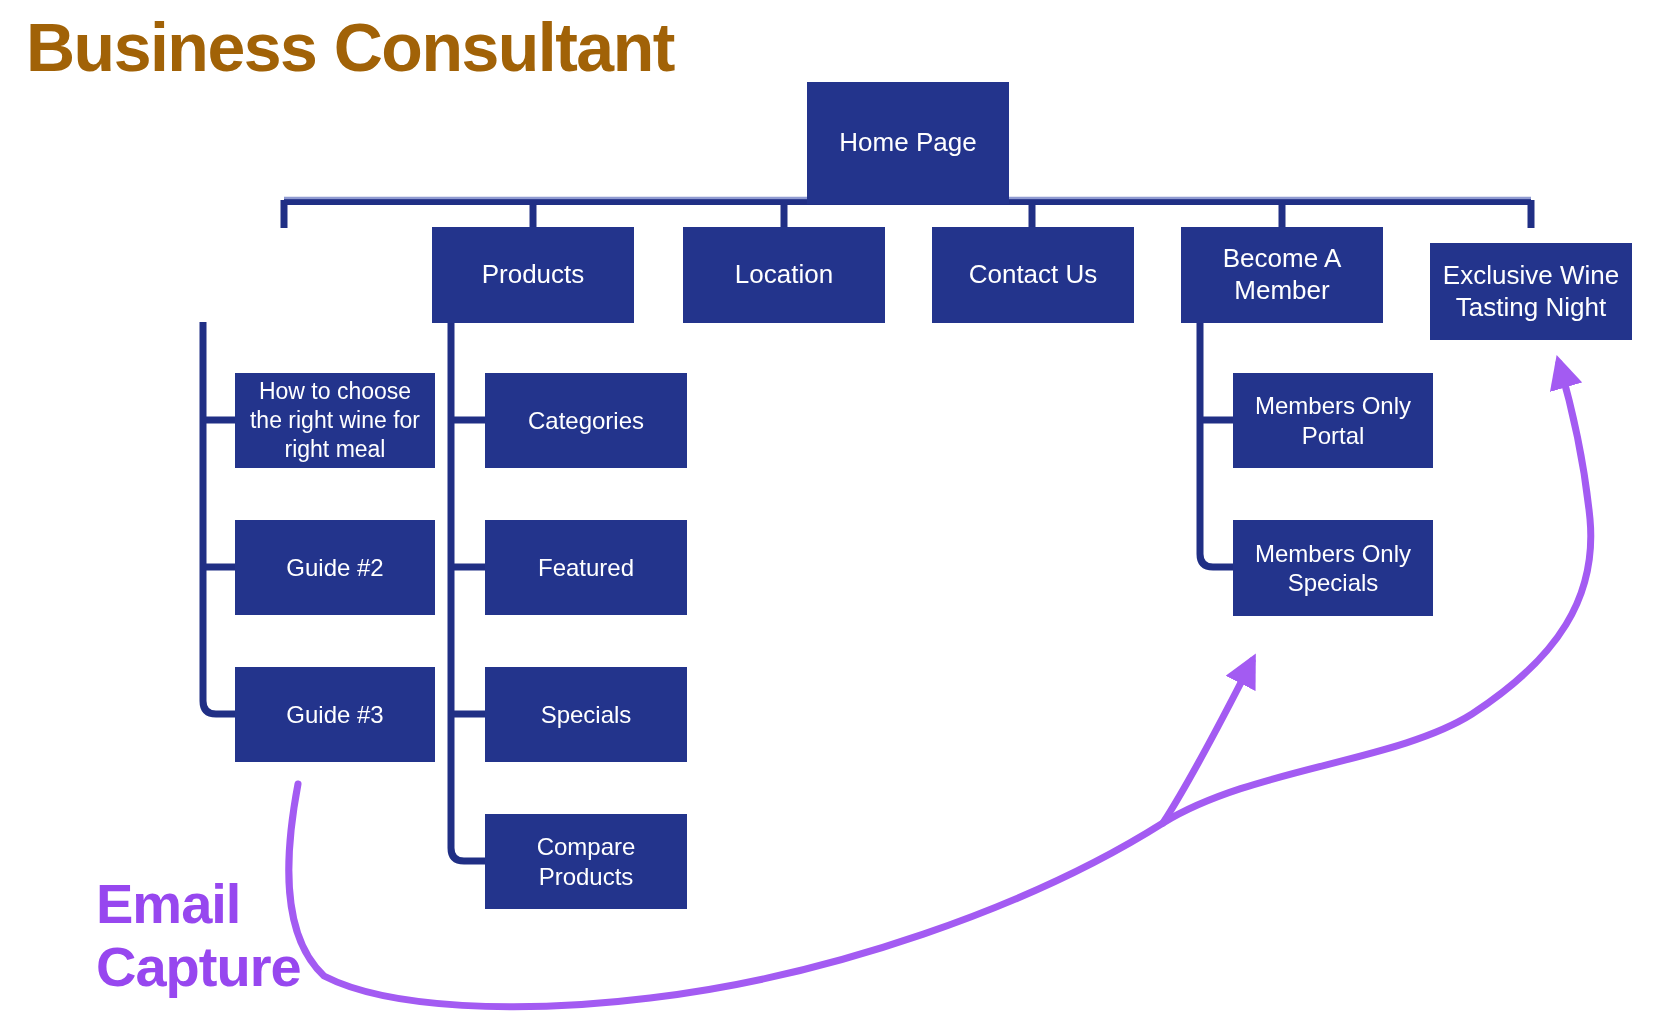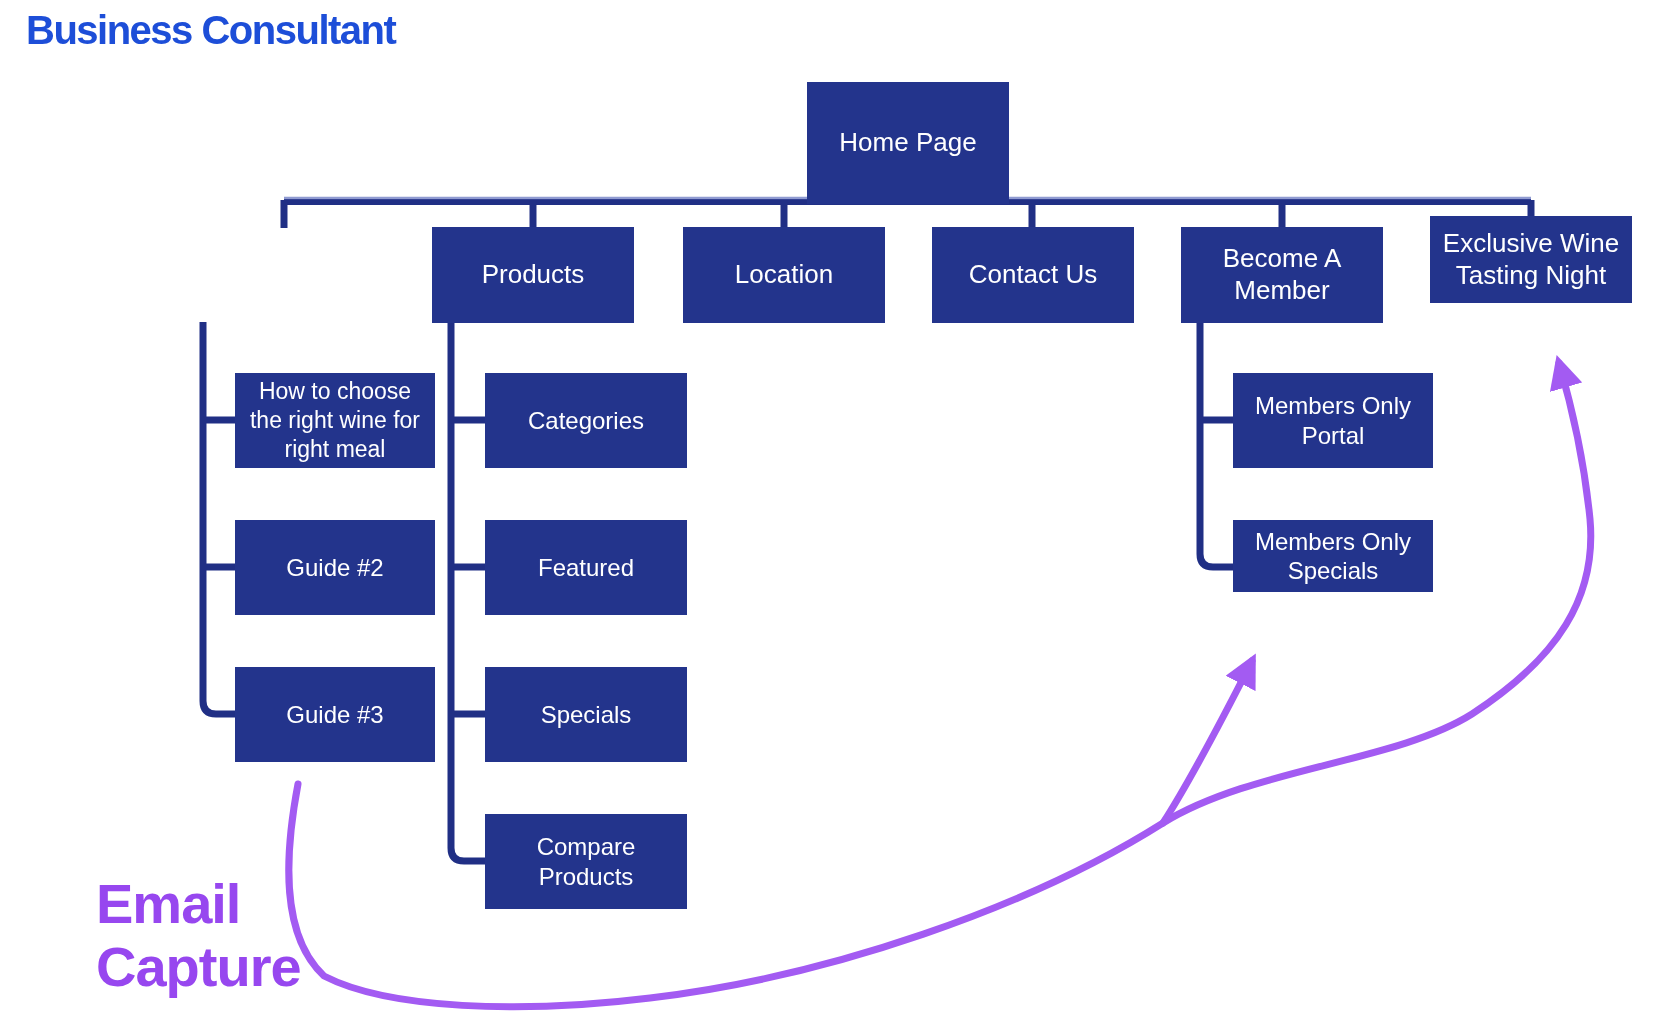--- a/index.html
+++ b/index.html
@@ -5,22 +5,22 @@
   html,body{margin:0;padding:0;background:#ffffff;}
   .canvas{
     position:relative;
     width:1664px;height:1022px;
     background:#ffffff;
     overflow:hidden;
     font-family:"Liberation Sans","DejaVu Sans",sans-serif;
   }
   .page-title{
     position:absolute;left:26px;top:8px;
-    font-size:40px;font-weight:700;letter-spacing:-1.5px;
-    color:#1d4ed8;white-space:nowrap;
+    font-size:68px;font-weight:700;letter-spacing:-1.5px;
+    color:#a16207;white-space:nowrap;
   }
   .node{
     position:absolute;
     background:#23348c;
     color:#ffffff;
     display:flex;align-items:center;justify-content:center;
     text-align:center;
     box-sizing:border-box;
     padding:4px 8px;
     line-height:1.22;
@@ -78,30 +78,30 @@
       <path d="M1163 823 C1192 778 1224 716 1252 661" marker-end="url(#arrowhead)"></path>
     </g>
   </svg>
 
   <div class="node n-row" style="left:807px;top:82px;width:202px;height:122px;">Home Page</div>
 
   <div class="node n-row" style="left:432px;top:227px;width:202px;height:96px;">Products</div>
   <div class="node n-row" style="left:683px;top:227px;width:202px;height:96px;">Location</div>
   <div class="node n-row" style="left:932px;top:227px;width:202px;height:96px;">Contact Us</div>
   <div class="node n-row" style="left:1181px;top:227px;width:202px;height:96px;">Become A Member</div>
-  <div class="node n-row" style="left:1430px;top:216px;width:202px;height:87px;">Exclusive Wine Tasting Night</div>
+  <div class="node n-row" style="left:1430px;top:243px;width:202px;height:97px;">Exclusive Wine Tasting Night</div>
 
   <div class="node n-sub3" style="left:235px;top:373px;width:200px;height:95px;">How to choose the right wine for right meal</div>
   <div class="node n-sub" style="left:235px;top:520px;width:200px;height:95px;">Guide #2</div>
   <div class="node n-sub" style="left:235px;top:667px;width:200px;height:95px;">Guide #3</div>
 
   <div class="node n-sub" style="left:485px;top:373px;width:202px;height:95px;text-align:center;">Categories</div>
   <div class="node n-sub" style="left:485px;top:520px;width:202px;height:95px;">Featured</div>
   <div class="node n-sub" style="left:485px;top:667px;width:202px;height:95px;">Specials</div>
   <div class="node n-sub" style="left:485px;top:814px;width:202px;height:95px;">Compare Products</div>
 
   <div class="node n-sub" style="left:1233px;top:373px;width:200px;height:95px;">Members Only Portal</div>
-  <div class="node n-sub" style="left:1233px;top:520px;width:200px;height:72px;">Members Only Specials</div>
+  <div class="node n-sub" style="left:1233px;top:520px;width:200px;height:96px;">Members Only Specials</div>
 
   <div class="annotation">Email
 Capture</div>
 
 </div>
 
 </body></html>

